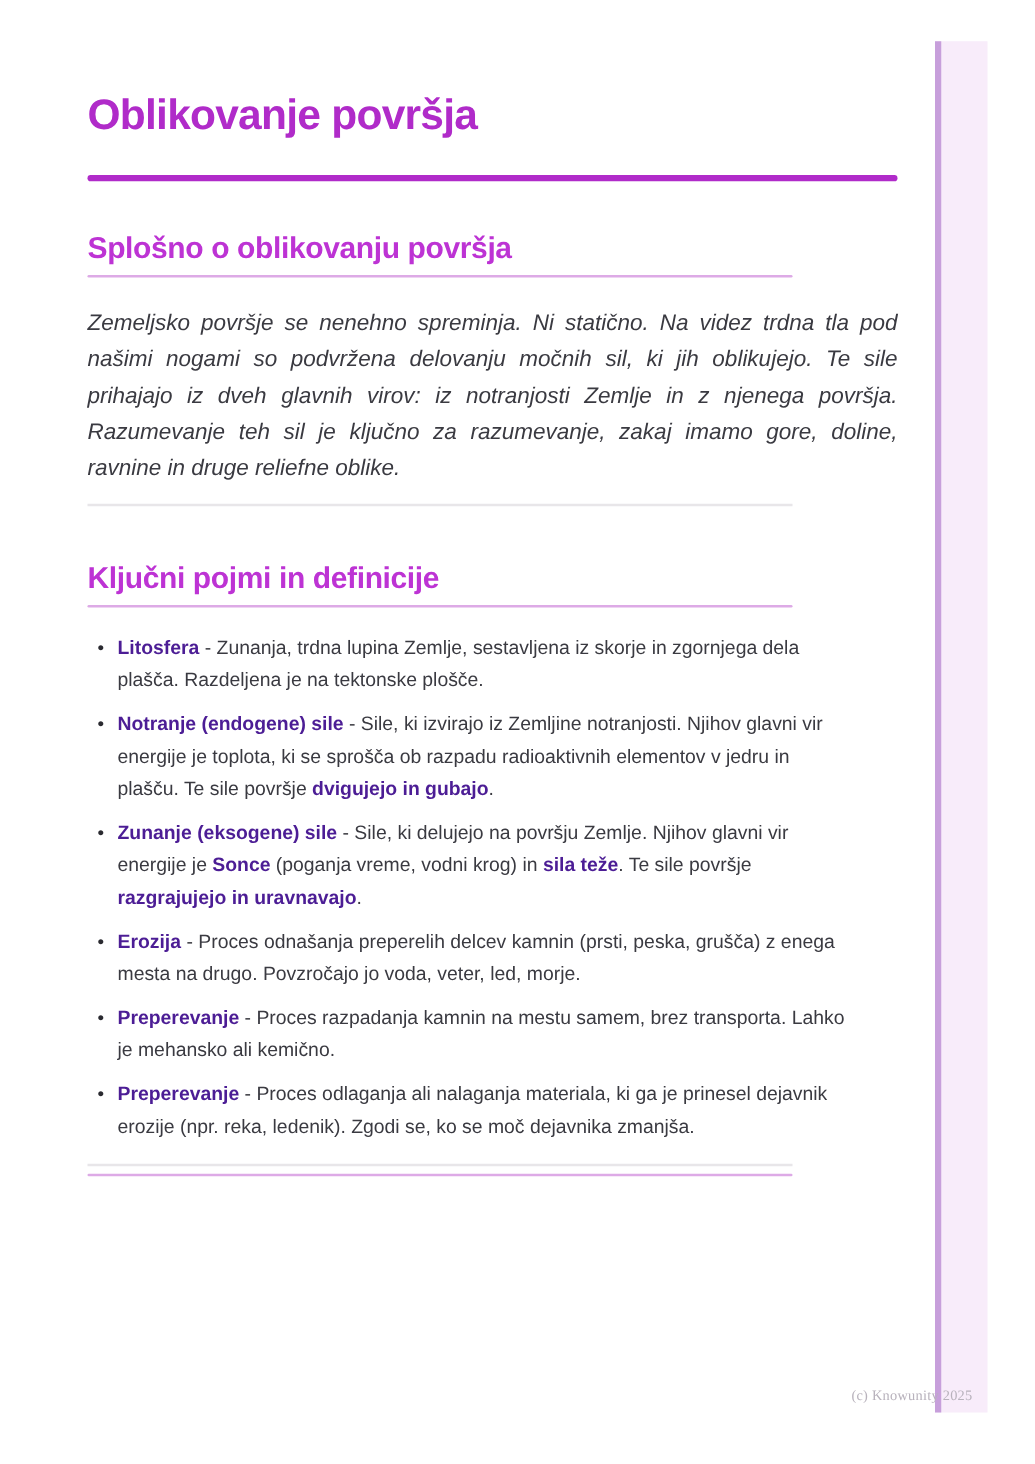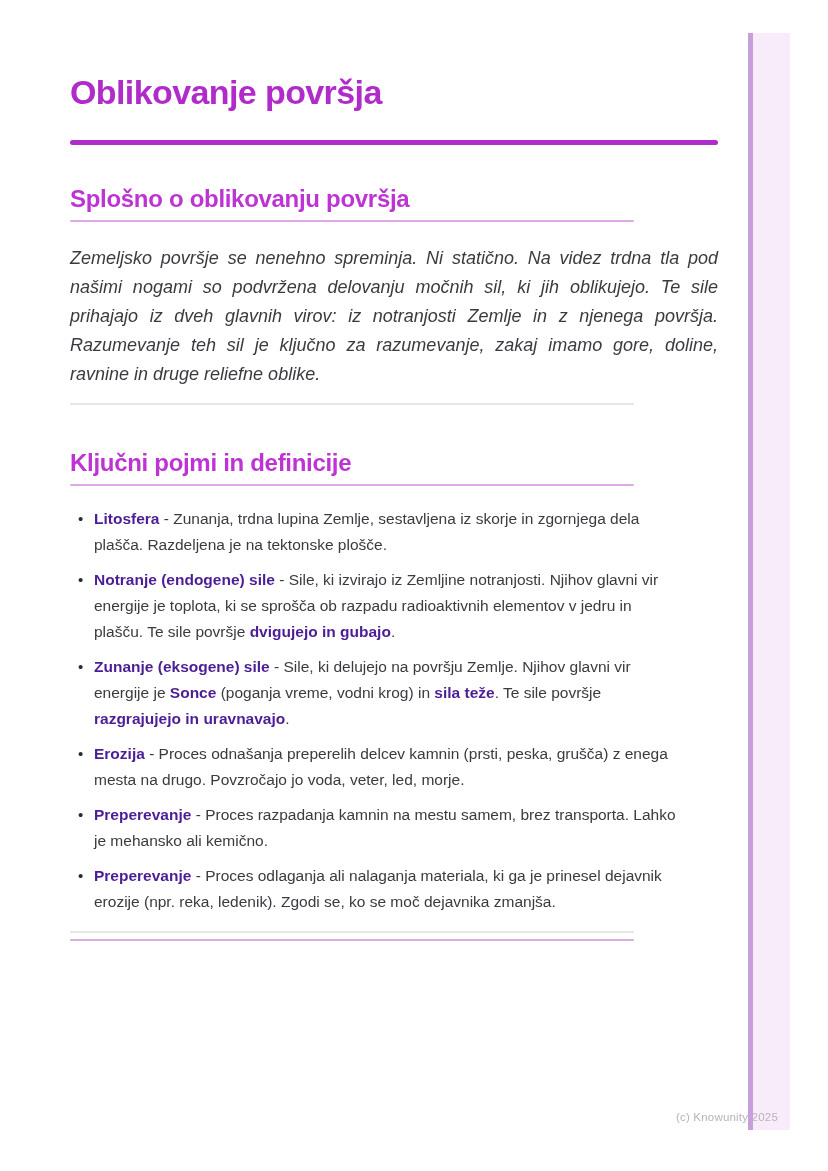--- a/index.html
+++ b/index.html
@@ -104,20 +104,21 @@
     color: #4c1d95;
   }
   .footer {
     position: absolute;
     right: 50px;
     bottom: 48px;
     font-size: 11.5px;
     color: var(--footer-text, #b8b2bc);
     z-index: 3;
     letter-spacing: 0.2px;
+    font-family: Liberation Serif, serif;
   }
 </style>
 </head>
 <body>
 
 <div class="stripe"></div>
 
 <div class="content">
 
   <h1 class="title">Oblikovanje površja</h1>

